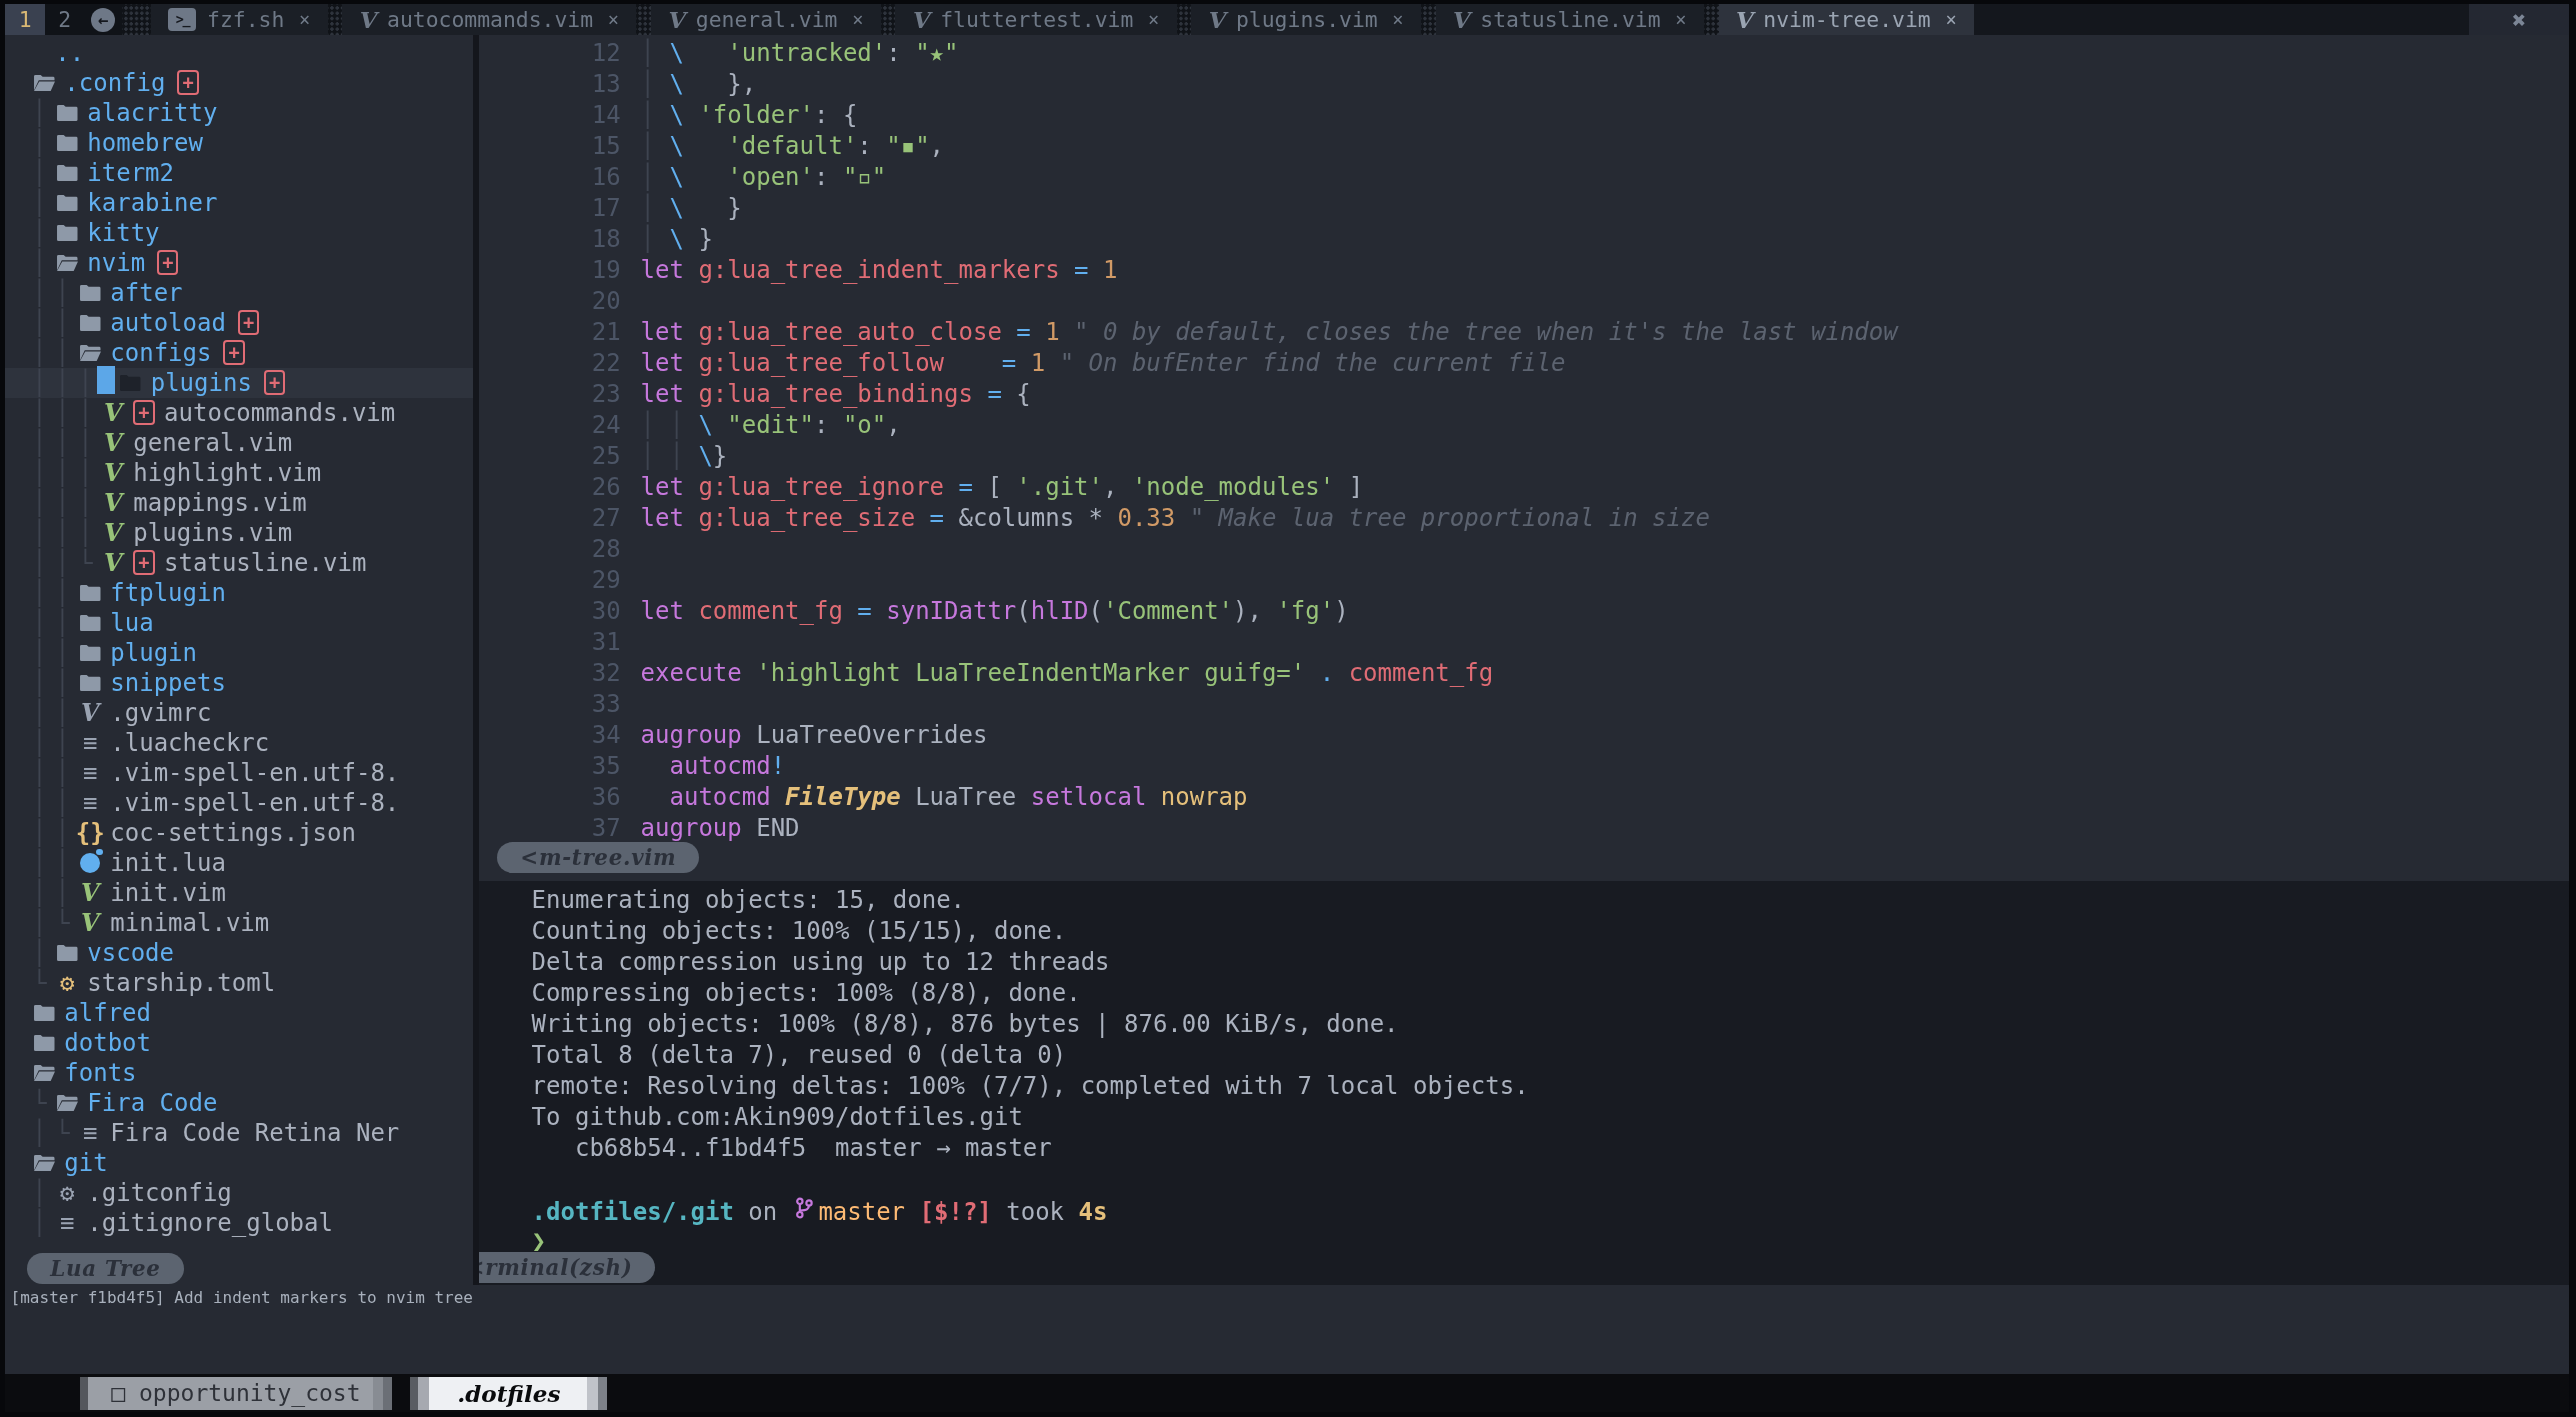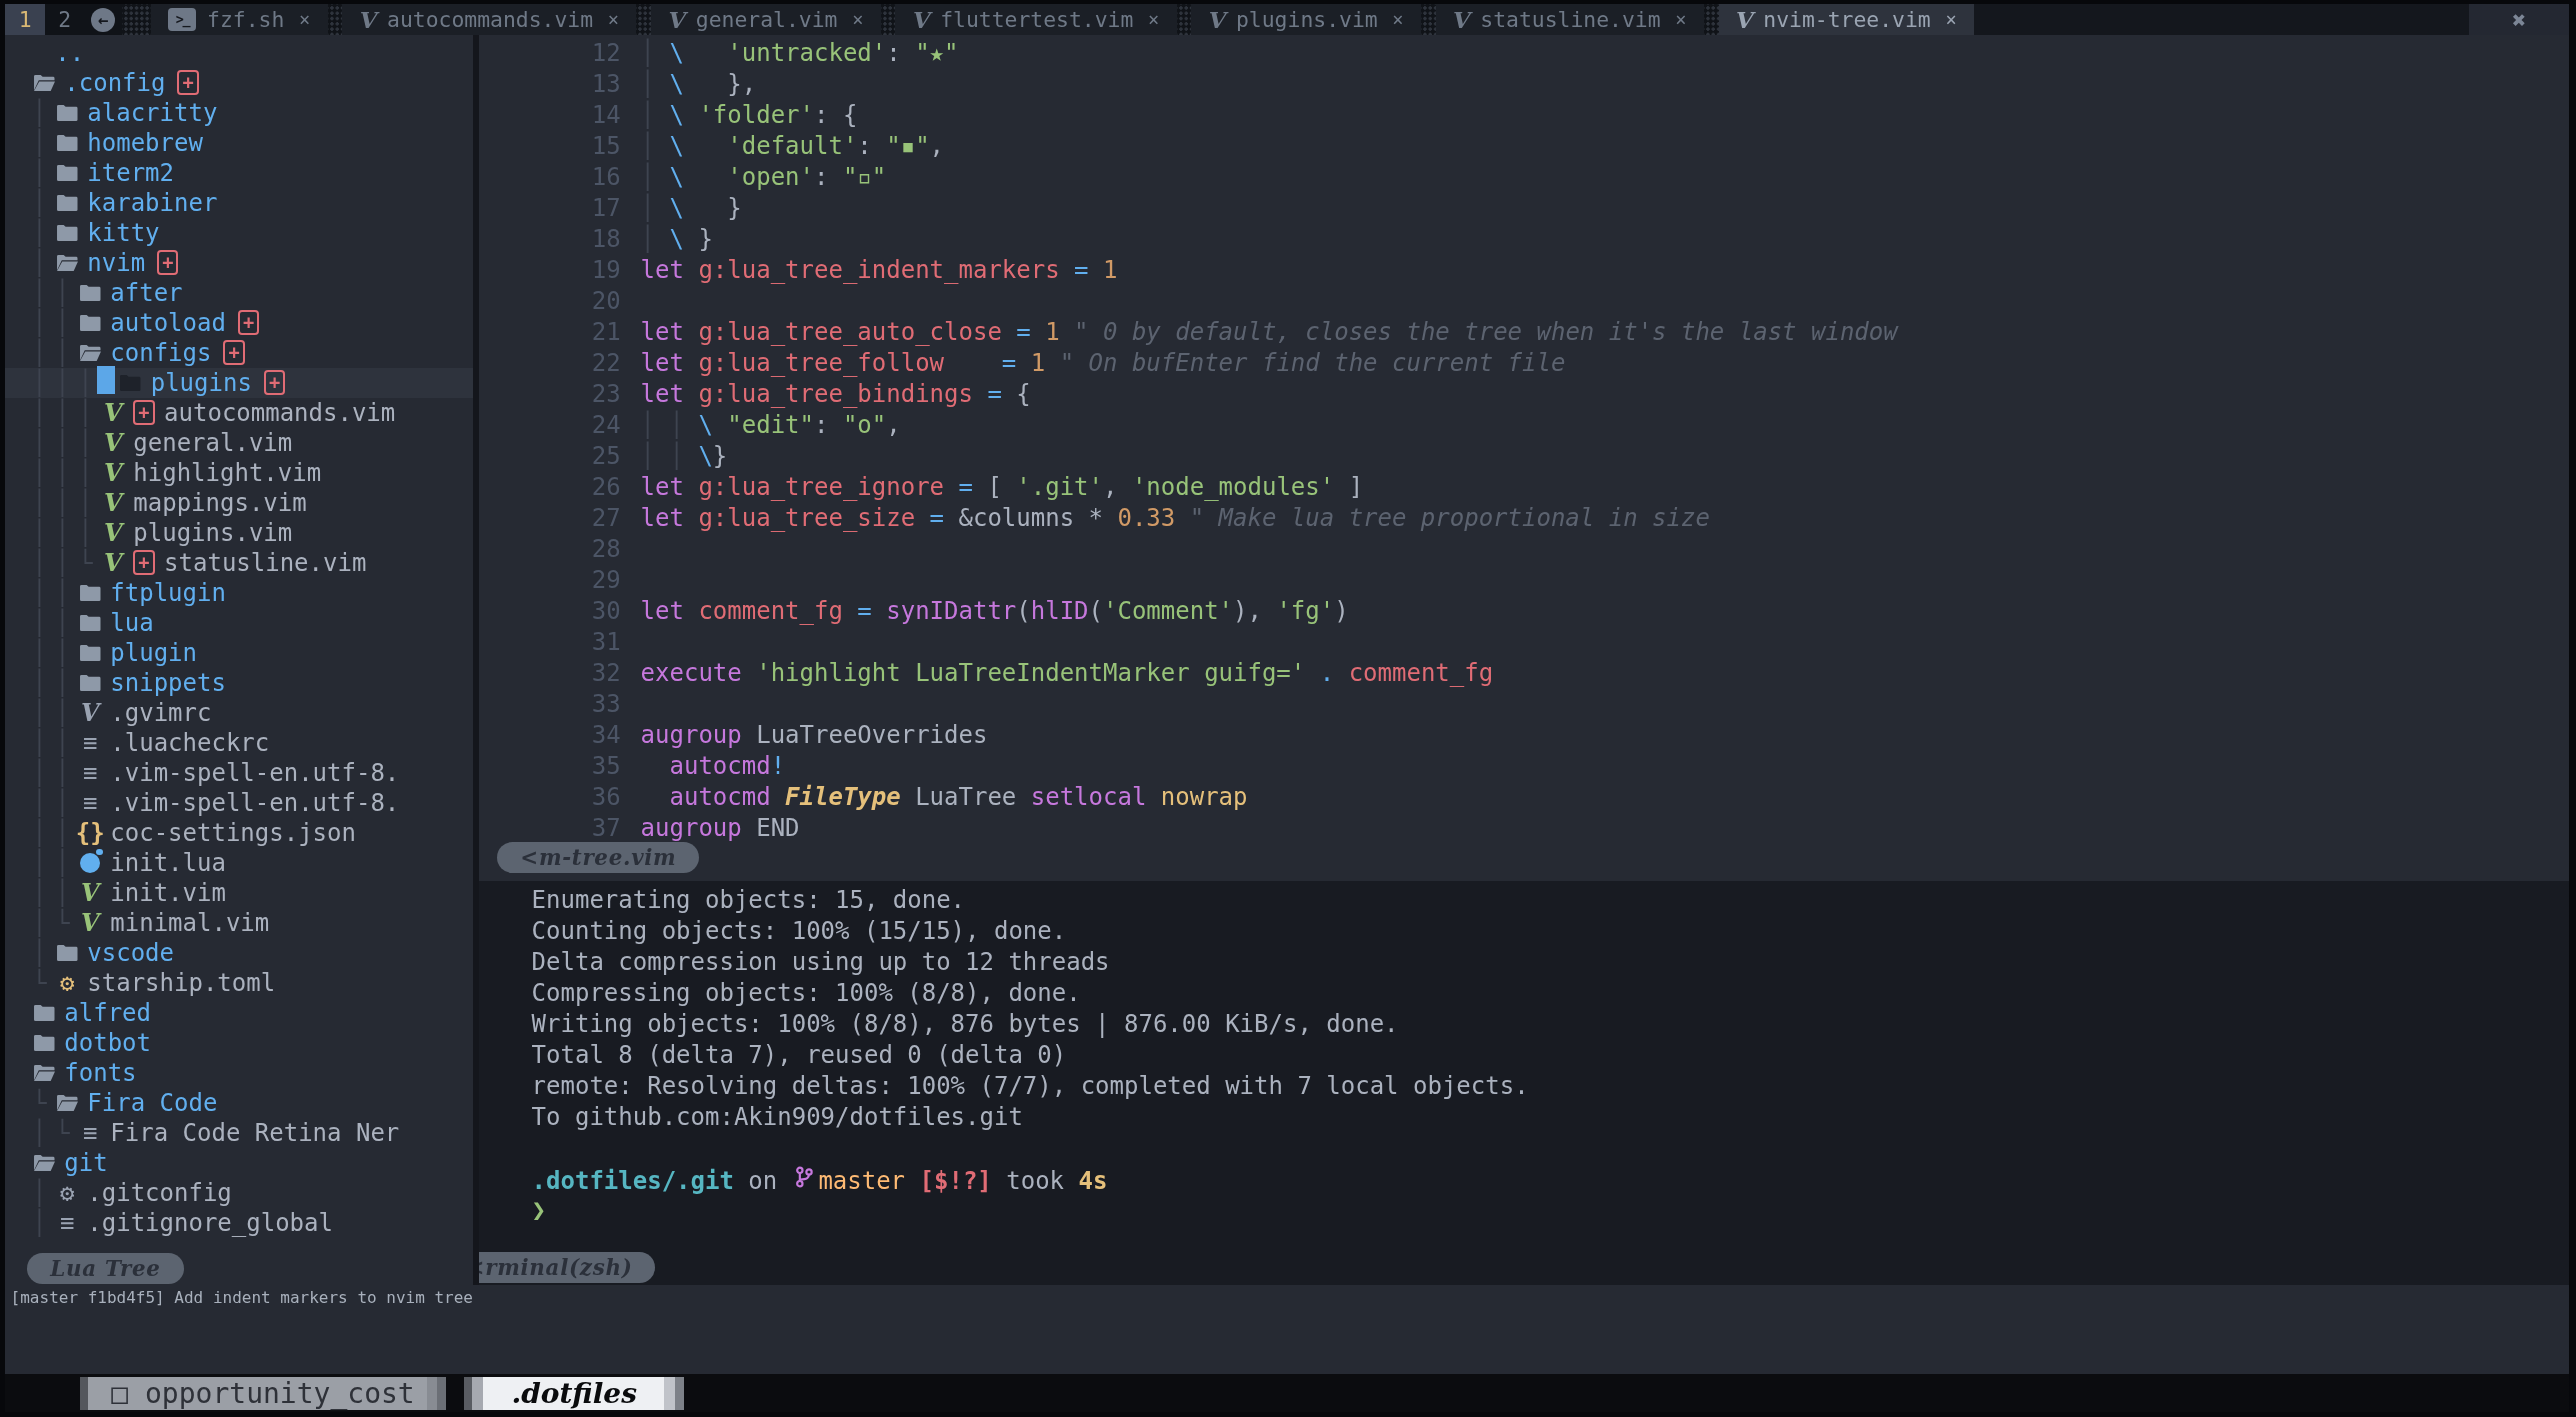--- a/index.html
+++ b/index.html
@@ -54,21 +54,21 @@
   .branch-svg{margin:0 4px 0 2.7px;}
 
   
   .pill{position:absolute;height:31px;border-radius:15.4px;background:#5c6470;color:#2b303a;font:bold italic 21.4px "DejaVu Serif",serif;display:flex;align-items:center;padding:0 23px;letter-spacing:0.7px;white-space:nowrap;}
   .editor .pill{left:18.7px;bottom:8px;}
   .terminal .pill{left:-35px;bottom:2px;}
   .tree .pill{left:22px;bottom:1.3px;}
 
   
   .msg-area{height:86px;flex:none;padding:2.7px 0 0 5.3px;font-size:16px;color:#a8b0bc;}
-  .tmuxbar{height:38px;flex:none;background:#0b0c0f;display:flex;align-items:center;padding-left:75px;gap:18.7px;font-size:28px;}
+  .tmuxbar{height:38px;flex:none;background:#0b0c0f;display:flex;align-items:center;padding-left:75px;gap:18.7px;font-size:23px;}
   .tmux-win{height:33px;display:flex;align-items:center;white-space:nowrap;}
   .tmux-win.inactive{padding:0 31px;color:#2e3138;
     background:linear-gradient(90deg,#54575d 0 8px,#9b9fa6 8px calc(100% - 18.7px),#888c93 calc(100% - 18.7px) calc(100% - 9.4px),#6b6f76 calc(100% - 9.4px) 100%);}
   .tmux-win.active{padding:0 47px;color:#0a0b0d;font-weight:bold;font-style:italic;font-family:"DejaVu Serif",serif;
     background:linear-gradient(90deg,#595c62 0 8px,#a6a9b0 8px 18.7px,#eef0f3 18.7px calc(100% - 20px),#c0c3c9 calc(100% - 20px) calc(100% - 9.4px),#7d8188 calc(100% - 9.4px) 100%);}
 
   
   .c-fg{color:#abb2bf}.c-blue{color:#61afef}.c-green{color:#98c379}.c-red{color:#e06c75}
   .c-purple{color:#c678dd}.c-orange{color:#d19a66}.c-yellow{color:#e5c07b}
   .c-cyanb{color:#56b6c2;font-weight:bold}.c-purpleb{color:#fdba74;font-weight:normal}
@@ -630,20 +630,23 @@
             <div class="tline">
               <pre class="code"><span class="c-fg">Total 8 (delta 7), reused 0 (delta 0)</span></pre>
             </div>
             <div class="tline">
               <pre class="code"><span class="c-fg">remote: Resolving deltas: 100% (7/7), completed with 7 local objects.</span></pre>
             </div>
             <div class="tline">
               <pre class="code"><span class="c-fg">To github.com:Akin909/dotfiles.git</span></pre>
             </div>
             <div class="tline">
+              <pre class="code"><span class="c-fg">   cb68b54..f1bd4f5  master → master</span></pre>
+            </div>
+            <div class="tline">
               <pre class="code"></pre>
             </div>
             <div class="tline">
               <pre class="code"><span class="c-cyanb">.dotfiles/.git</span><span class="c-fg"> on </span><svg class="branch-svg" width="20" height="24" viewBox="0 0 24 28">
                   <path d="M7 9 v10 M7 17 c9 0 11 -2 11 -7" stroke="#c678dd" stroke-width="2.6" fill="none"></path>
                   <circle cx="7" cy="6" r="3.2" fill="none" stroke="#c678dd" stroke-width="2.6"></circle>
                   <circle cx="7" cy="22" r="3.2" fill="none" stroke="#c678dd" stroke-width="2.6"></circle>
                   <circle cx="18" cy="8" r="3.2" fill="none" stroke="#c678dd" stroke-width="2.6"></circle>
                 </svg><span class="c-purpleb">master</span><span class="c-redb"> [$!?]</span><span class="c-fg"> took </span><span class="c-yellowb">4s</span></pre>
             </div>

